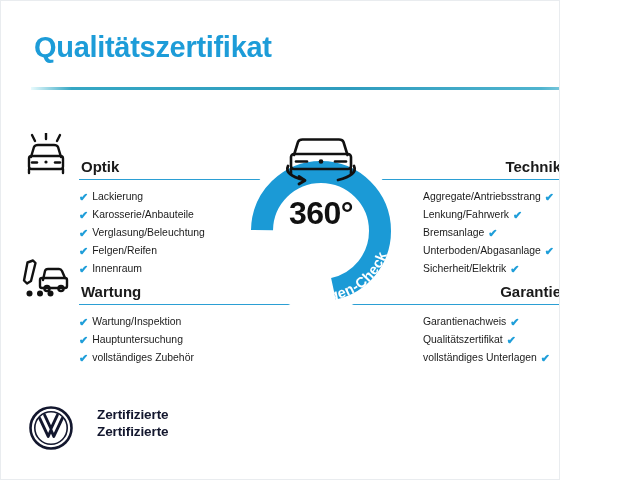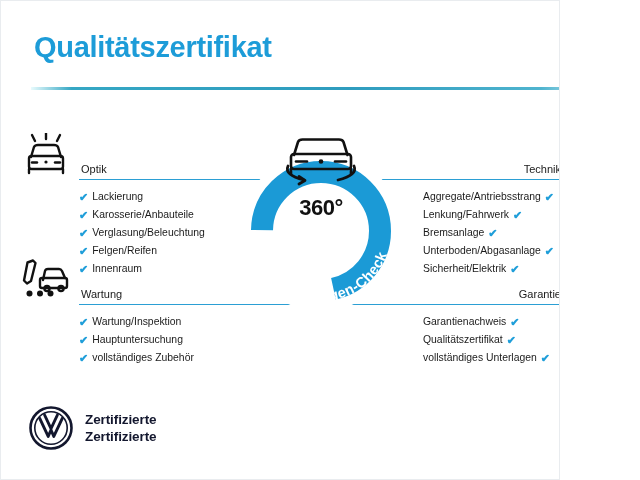--- a/index.html
+++ b/index.html
@@ -63,22 +63,22 @@
     display: flex;
     align-items: center;
     justify-content: center;
   }
   .quad-left .quad-icon  { left: 0; }
   .quad-right .quad-icon { right: 0; }
 
   .quad-title {
     position: absolute;
     bottom: 3px;
-    font-size: 11px;
-    font-weight: normal;
+    font-size: 15px;
+    font-weight: bold;
     color: #1a1a1a;
     white-space: nowrap;
   }
   .quad-left .quad-title  { left: 62px; }
   .quad-right .quad-title { right: 62px; margin-top: 44px; }
 
   .quad-rule {
     position: absolute;
     height: 1px;
     background: #2b9fd4;
@@ -124,34 +124,34 @@
     width: 192px;
     height: 196px;
   }
   .badge svg { display: block; }
   .badge-number {
     position: absolute;
     left: 0;
     top: 76px;
     width: 192px;
     text-align: center;
-    font-size: 22px;
+    font-size: 32px;
     font-weight: bold;
     color: #111111;
     letter-spacing: -0.5px;
   }
 
   
   .footer-logo {
     position: absolute;
     left: 28px;
     top: 405px;
     display: flex;
-    align-items: center;
-    gap: 12px;
+    align-items: flex-start;
+    gap: 24px;
   }
   .vw-mark { width: 44px; height: 44px; }
   .logo-text {
     font-size: 13.5px;
     font-weight: bold;
     line-height: 17px;
     color: #13172e;
     letter-spacing: -0.1px;
   }
 </style>

